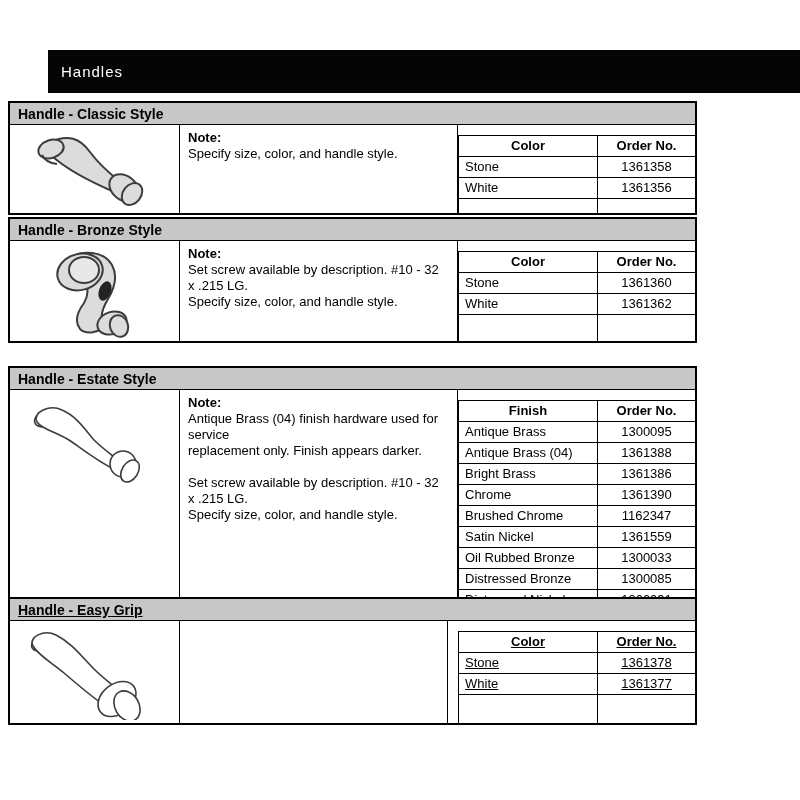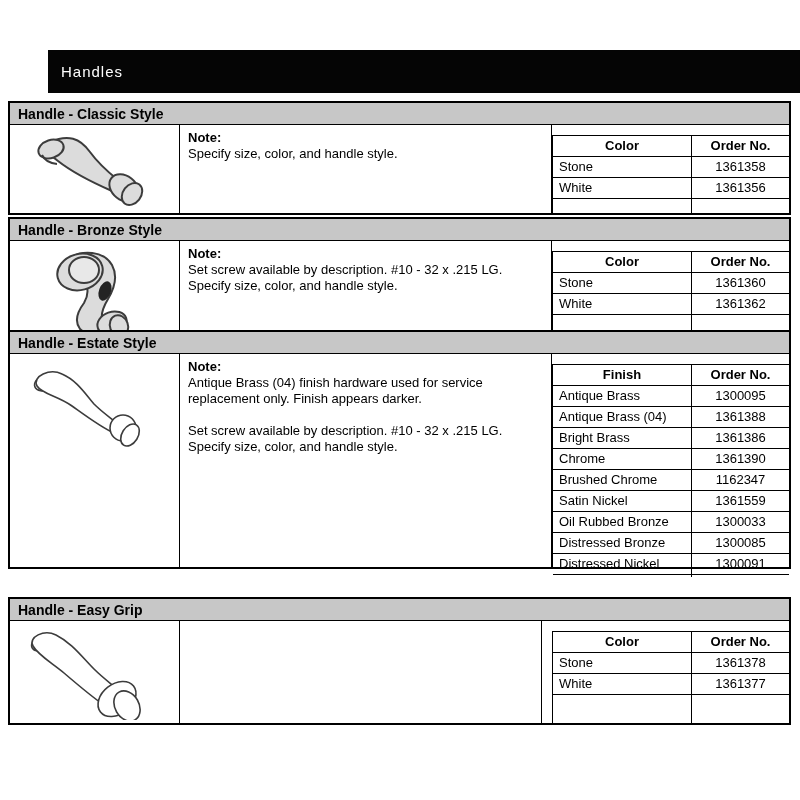--- a/index.html
+++ b/index.html
@@ -6,21 +6,21 @@
   .page{
     position:relative;width:800px;height:800px;background:#ffffff;overflow:hidden;
     font-family:"Liberation Sans","DejaVu Sans",sans-serif;color:#000;
   }
   .banner{
     position:absolute;left:8px;top:50px;width:783px;height:43px;background:#050505;
     color:#ffffff;font-weight:normal;font-size:15px;letter-spacing:1px;
     display:flex;align-items:center;padding-left:13px;box-sizing:border-box;margin-left:40px;
   }
   .section{
-    position:absolute;left:8px;width:783px;border:2px solid #000;box-sizing:border-box;
+    position:absolute;left:8px;width:689px;border:2px solid #000;box-sizing:border-box;
     display:flex;flex-direction:column;background:#fff;
   }
   .sec-header{
     background:#c7c7c7;border-bottom:1px solid #000;font-weight:bold;font-size:14px;
     height:20px;display:flex;align-items:center;padding:1px 8px 0 8px;flex:0 0 auto;
   }
   .sec-body{flex:1;display:flex;min-height:0;}
   .img-cell{
     width:170px;flex:0 0 170px;border-right:1px solid #000;box-sizing:border-box;
     display:flex;align-items:center;justify-content:center;overflow:hidden;
@@ -135,21 +135,21 @@
               <div class="dt-c2">1361362</div>
             </div>
             <div class="dt-row dt-filler">
               <div class="dt-c1"></div>
               <div class="dt-c2"></div>
             </div>
           </div>
     </div>
   </section>
 
-  <section class="section sec--imgtop" style="top: 330px; height: 239px;">
+  <section class="section sec--imgtop" style="top: 366px; height: 239px;">
     <div class="sec-header">
       <span class="sec-title">Handle - Estate Style</span>
     </div>
     <div class="sec-body">
       <div class="img-cell">
             <span class="handle-art"><svg width="150" height="92" viewBox="0 0 150 92">
                 <g stroke="#3c3c3c" stroke-width="1.6" fill="#ffffff" stroke-linejoin="round">
                   <ellipse cx="27" cy="20" rx="13" ry="8" transform="rotate(-22 27 20)"></ellipse>
                   <path d="M17 24 C12 14 30 6 42 12 C56 18 64 30 74 42 C84 52 94 58 100 64 C104 68 100 74 94 71 C82 66 66 54 52 44 C38 34 22 32 17 24 Z"></path>
                   <circle cx="103" cy="66" r="13"></circle>
@@ -210,21 +210,21 @@
               <div class="dt-c2">1300091</div>
             </div>
             <div class="dt-row dt-filler">
               <div class="dt-c1"></div>
               <div class="dt-c2"></div>
             </div>
           </div>
     </div>
   </section>
 
-  <section class="section sec--gutter" style="top: 597px; height: 128px;">
+  <section class="section sec--gutter" style="top: 597px; height: 128px; text-decoration: underline;">
     <div class="sec-header">
       <span class="sec-title">Handle - Easy Grip</span>
     </div>
     <div class="sec-body">
       <div class="img-cell">
             <span class="handle-art"><svg width="150" height="95" viewBox="0 0 150 95">
                 <g stroke="#3c3c3c" stroke-width="1.6" fill="#ffffff" stroke-linejoin="round">
                   <ellipse cx="22" cy="18" rx="11" ry="7" transform="rotate(-25 22 18)"></ellipse>
                   <path d="M13 21 C8 12 24 4 36 10 C52 18 62 32 74 44 C82 52 90 58 96 63 L84 80 C72 72 58 60 44 48 C32 38 18 30 13 21 Z"></path>
                   <ellipse cx="97" cy="74" rx="21" ry="15" transform="rotate(-38 97 74)"></ellipse>

